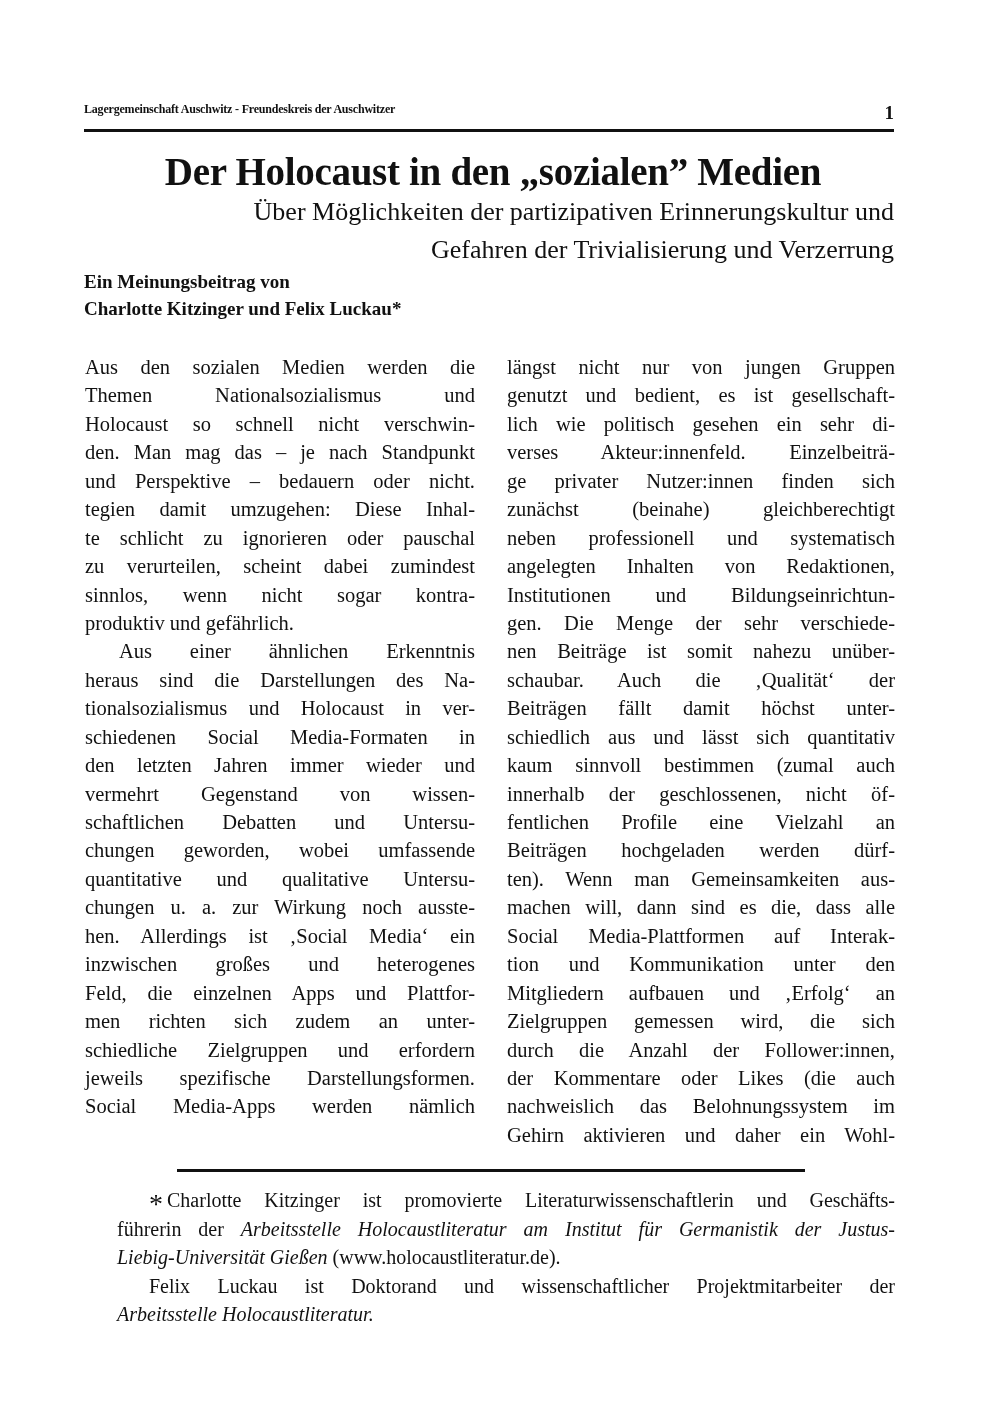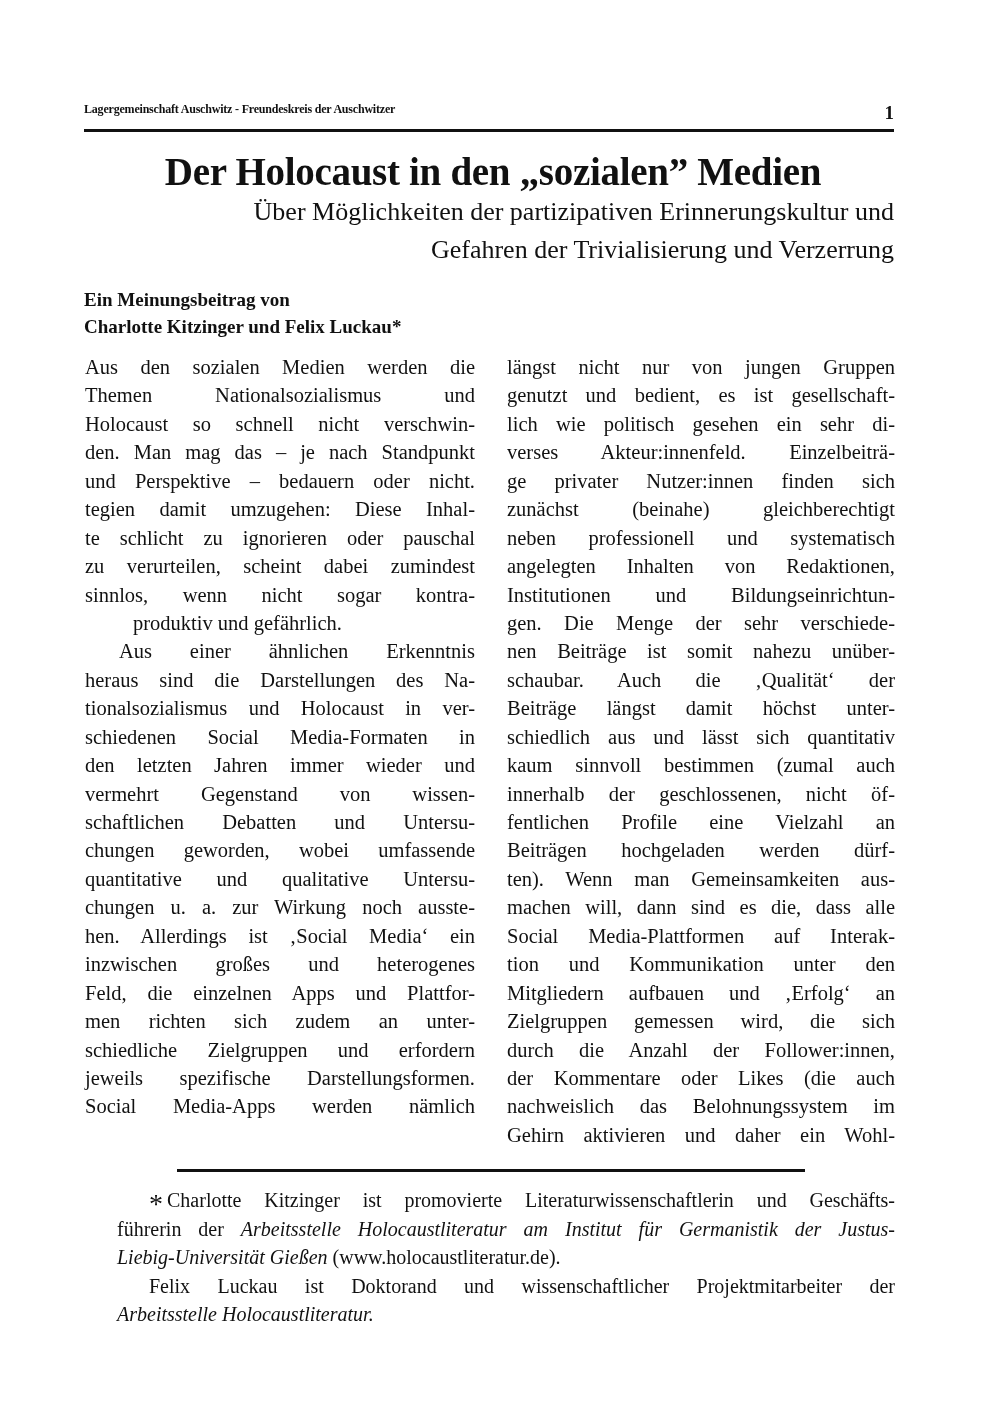--- a/index.html
+++ b/index.html
@@ -3,26 +3,26 @@
 <meta charset="utf-8">
 <style>
   html, body { margin: 0; padding: 0; background: #ffffff; }
   body { width: 1000px; height: 1420px; position: relative; overflow: hidden; color: #111; font-family: "Liberation Serif", "DejaVu Serif", serif; }
   .header { position: absolute; left: 84px; top: 102px; width: 810px; height: 26px; }
   .header-title { position: absolute; left: 0; top: 0; font-weight: bold; font-size: 12px; letter-spacing: -0.2px; }
   .header-page { position: absolute; right: 0; top: 0; font-weight: bold; font-size: 19px; }
   .header-rule { position: absolute; left: 84px; top: 129px; width: 810px; height: 3px; background: #111; }
   .title { position: absolute; left: 84px; top: 146px; width: 810px; text-align: center; font-weight: bold; font-size: 39px; letter-spacing: -0.3px; line-height: 44px; }
   .subtitle { position: absolute; left: 84px; top: 193px; width: 810px; text-align: right; font-size: 26px; line-height: 38px; }
-  .byline { position: absolute; left: 84px; top: 286px; font-weight: bold; font-size: 19px; line-height: 27px; }
+  .byline { position: absolute; left: 84px; top: 268px; font-weight: bold; font-size: 19px; line-height: 27px; }
   .col { position: absolute; top: 353px; font-size: 20.5px; line-height: 28.45px; }
   .col-left { left: 85px; width: 390px; }
   .col-right { left: 507px; width: 388px; }
   .line { display: block; height: 28.45px; white-space: nowrap; text-align: justify; text-align-last: justify; }
-  .line.last { text-align-last: left; margin-left: 48px; }
+  .line.last { text-align-last: left; }
   .line.indent { padding-left: 34px; }
   .fn-rule { position: absolute; left: 177px; top: 1169px; width: 628px; height: 3px; background: #111; }
   .footnotes { position: absolute; left: 85px; top: 1186px; width: 810px; font-size: 20px; line-height: 28.5px; }
   .fn-line { display: block; height: 28.5px; white-space: nowrap; text-align: justify; text-align-last: justify; margin-left: 32px; }
   .fn-line.last { text-align-last: left; }
   .fn-line.indent { padding-left: 32px; }
   .ast { font-size: 28px; vertical-align: -6px; margin-right: 4px; }
   i { font-style: italic; }
 </style>
 </head>
@@ -82,21 +82,21 @@
   <span class="line">lich wie politisch gesehen ein sehr di-</span>
   <span class="line">verses Akteur:innenfeld. Einzelbeiträ-</span>
   <span class="line">ge privater Nutzer:innen finden sich</span>
   <span class="line">zunächst (beinahe) gleichberechtigt</span>
   <span class="line">neben professionell und systematisch</span>
   <span class="line">angelegten Inhalten von Redaktionen,</span>
   <span class="line">Institutionen und Bildungseinrichtun-</span>
   <span class="line">gen. Die Menge der sehr verschiede-</span>
   <span class="line">nen Beiträge ist somit nahezu unüber-</span>
   <span class="line">schaubar. Auch die ‚Qualität‘ der</span>
-  <span class="line">Beiträge längst damit höchst unter-</span>
+  <span class="line">Beiträgen fällt damit höchst unter-</span>
   <span class="line">schiedlich aus und lässt sich quantitativ</span>
   <span class="line">kaum sinnvoll bestimmen (zumal auch</span>
   <span class="line">innerhalb der geschlossenen, nicht öf-</span>
   <span class="line">fentlichen Profile eine Vielzahl an</span>
   <span class="line">Beiträgen hochgeladen werden dürf-</span>
   <span class="line">ten). Wenn man Gemeinsamkeiten aus-</span>
   <span class="line">machen will, dann sind es die, dass alle</span>
   <span class="line">Social Media-Plattformen auf Interak-</span>
   <span class="line">tion und Kommunikation unter den</span>
   <span class="line">Mitgliedern aufbauen und ‚Erfolg‘ an</span>

